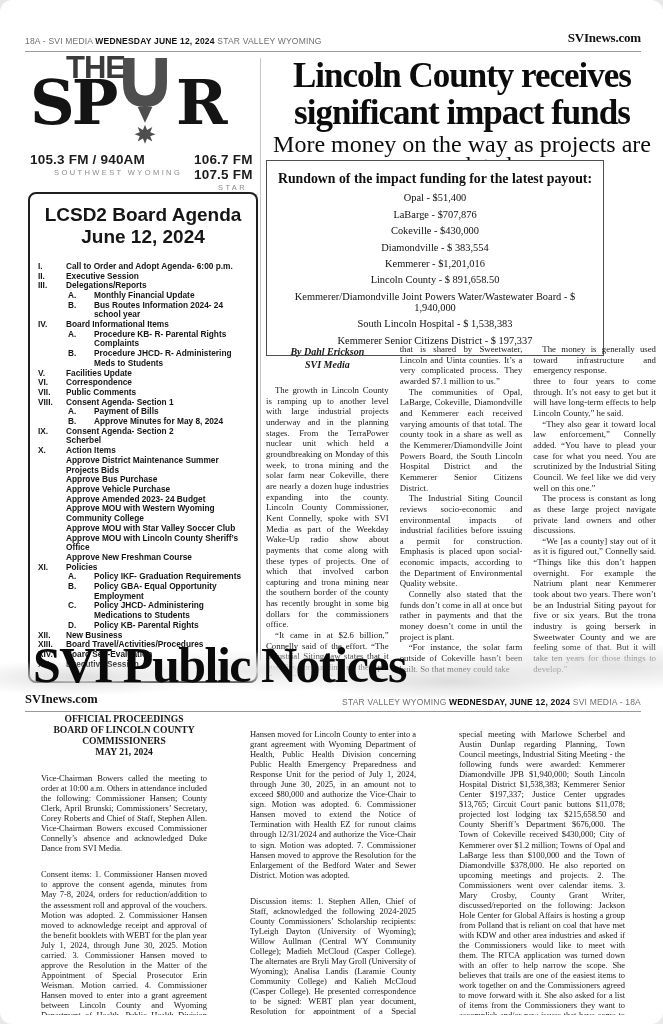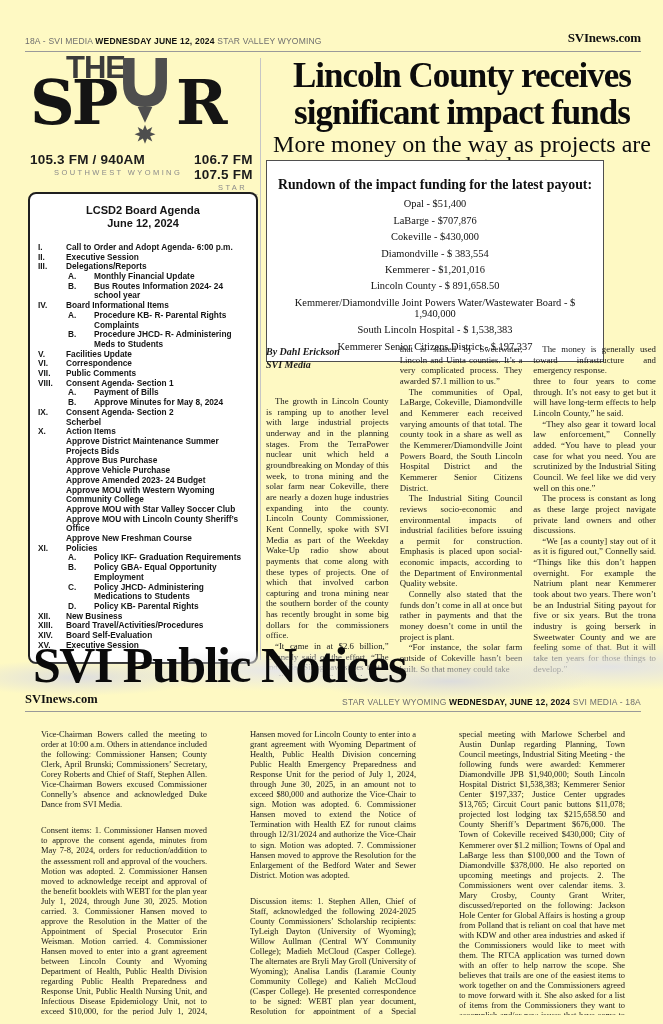--- a/index.html
+++ b/index.html
@@ -1,17 +1,17 @@
 <!DOCTYPE html>
 <html><head>
 <meta charset="utf-8">
 <style>
   html,body{margin:0;padding:0;background:#e8e8e8;}
-  .page{position:relative;width:663px;height:1024px;background:#fef9c3;overflow:hidden;
-        font-family:"Liberation Serif",serif;color:#1a1a1a;margin:0 auto;}
+  .page{position:relative;width:663px;height:1024px;background:#ffffff;overflow:hidden;
+        font-family:"Liberation Serif",serif;color:#1a1a1a;margin:0 auto;border-radius:12px;}
 
   
   #top-header{position:absolute;left:25px;top:30px;width:616px;display:flex;justify-content:space-between;
     align-items:flex-end;border-bottom:1px solid #9a9a9a;padding-bottom:5px;
     font-family:"Liberation Sans",sans-serif;font-size:8.5px;color:#6e6e6e;letter-spacing:.2px;}
   #top-header .b{font-weight:700;color:#111;}
   #top-header .site{font-family:"Liberation Serif",serif;font-weight:700;font-size:13px;color:#111;letter-spacing:-.2px;}
 
   
   #spur{position:absolute;left:30px;top:54px;width:234px;height:134px;}
@@ -24,44 +24,44 @@
   .spur-u{position:absolute;left:92px;top:0px;}
   .freq-left{position:absolute;left:0px;top:98px;font-family:"Liberation Sans",sans-serif;}
   .freq-right{position:absolute;left:164px;top:98px;font-family:"Liberation Sans",sans-serif;}
   .freq{font-weight:700;font-size:13.5px;color:#1c1c1c;letter-spacing:.2px;line-height:15px;}
   .region{font-size:7.5px;letter-spacing:2.4px;color:#8a8a8a;margin-top:1px;padding-left:24px;}
 
   
   #agenda{position:absolute;left:28px;top:192px;width:230px;border:2px solid #1f1f1f;border-radius:8px;
     padding:10px 8px 12px;box-sizing:border-box;background:#fff;
     font-family:"Liberation Sans",sans-serif;color:#151515;}
-  .ag-title{text-align:center;font-size:11px;font-weight:700;line-height:1.18;}
+  .ag-title{text-align:center;font-size:19px;font-weight:700;line-height:1.18;}
   .ag-list{margin-top:13px;font-size:8.3px;font-weight:700;line-height:9.7px;}
   .ag-row{display:flex;}
   .ag-lbl{flex:0 0 28px;}
   .ag-row.ind1{padding-left:30px;}
   .ag-row.ind1 .ag-lbl{flex:0 0 26px;}
 
   .rule-v{position:absolute;left:260px;top:58px;width:1px;height:602px;background:#c6c6c6;}
 
   
   #headline{position:absolute;left:268px;top:57px;width:388px;text-align:center;color:#0c0c0c;}
   .hl-main{font-size:35px;font-weight:700;line-height:37px;letter-spacing:-1px;}
   .hl-sub{font-size:24px;margin-top:3px;line-height:21px;}
 
   
   #rundown{position:absolute;left:266px;top:160px;width:338px;border:1.5px solid #4f4f4f;box-sizing:border-box;
-    padding:16px 6px 9px;text-align:center;color:#101010;background:#fff;}
+    padding:10px 6px 9px;text-align:center;color:#101010;background:#fff;}
   .rd-title{font-size:13.8px;font-weight:700;}
   .rd-item{font-size:10.4px;margin-top:5.4px;}
 
   
   #article{position:absolute;left:266px;top:344px;width:390px;height:332px;display:flex;gap:11px;color:#191919;}
   .art-col{flex:1;overflow:hidden;min-width:0;}
-  .byline{font-size:10px;font-weight:700;font-style:italic;line-height:12.5px;margin:2px 0 25px;}
+  .byline{text-align:center;font-size:10px;font-weight:700;font-style:italic;line-height:12.5px;margin:2px 0 14px;}
   .art-p{font-size:8.8px;line-height:10.65px;text-align:justify;text-indent:9px;margin:0;}
   .art-p.cont{text-indent:0;}
 
   
   #nt-bg{position:absolute;left:0;top:638px;width:663px;height:72px;
     background:
       radial-gradient(ellipse 180px 26px at 12% 55%, #dedede 0%, rgba(222,222,222,0) 70%),
       radial-gradient(ellipse 240px 30px at 42% 45%, #e7e7e7 0%, rgba(231,231,231,0) 70%),
       radial-gradient(ellipse 200px 28px at 68% 60%, #dcdcdc 0%, rgba(220,220,220,0) 70%),
       radial-gradient(ellipse 260px 34px at 92% 40%, #e3e3e3 0%, rgba(227,227,227,0) 70%);}
@@ -358,20 +358,26 @@
   <div id="nt-title">SVI Public Notices</div>
   <div id="nt-info">
     <div class="site">SVInews.com</div>
     <div class="right">
       <span>STAR VALLEY WYOMING </span><span class="b">WEDNESDAY, JUNE 12, 2024</span><span> SVI MEDIA - 18A</span>
     </div>
   </div>
 
   <div id="nt-cols">
     <div class="nt-col">
+      <div class="nt-hwrap">
+
+      <div class="nt-h">OFFICIAL PROCEEDINGS</div>
+          <div class="nt-h">BOARD OF LINCOLN COUNTY COMMISSIONERS</div>
+          <div class="nt-h">MAY 21, 2024</div>
+        </div>
       <div>
 
       <p class="nt-p">Vice-Chairman Bowers called the meeting to order at 10:00 a.m.  Others in attendance included the following: Commissioner Hansen; County Clerk, April Brunski; Commissioners’ Secretary, Corey Roberts and Chief of Staff, Stephen Allen.  Vice-Chairman Bowers excused Commissioner Connelly’s absence and acknowledged Duke Dance from SVI Media.</p>
           <p class="nt-p">Consent items: 1. Commissioner Hansen moved to approve the consent agenda, minutes from May 7-8, 2024, orders for reduction/addition to the assessment roll and approval of the vouchers.  Motion was adopted.  2.  Commissioner Hansen moved to acknowledge receipt and approval of the benefit booklets with WEBT for the plan year July 1, 2024, through June 30, 2025.  Motion carried.  3.  Commissioner Hansen moved to approve the Resolution in the Matter of the Appointment of Special Prosecutor Erin Weisman.  Motion carried.  4.  Commissioner Hansen moved to enter into a grant agreement between Lincoln County and Wyoming Department of Health, Public Health Division regarding Public Health Preparedness and Response Unit, Public Health Nursing Unit, and Infectious Disease Epidemiology Unit, not to exceed $10,000, for the period July 1, 2024, through June 30, 2025, and authorize the Vice-Chair to sign.  Motion was adopted.  5.  Commissioner</p>
         </div>
     </div>
     <div class="nt-col">
 
     <p class="nt-p">Hansen moved for Lincoln County to enter into a grant agreement with Wyoming Department of Health, Public Health Division concerning Public Health Emergency Preparedness and Response Unit for the period of July 1, 2024, through June 30, 2025, in an amount not to exceed $80,000 and authorize the Vice-Chair to sign.  Motion was adopted.  6.  Commissioner Hansen moved to extend the Notice of Termination with Health EZ for runout claims through 12/31/2024 and authorize the Vice-Chair to sign.  Motion was adopted.  7.  Commissioner Hansen moved to approve the Resolution for the Enlargement of the Bedford Water and Sewer District.  Motion was adopted.</p>
         <p class="nt-p">Discussion items:   1. Stephen Allen, Chief of Staff, acknowledged the following 2024-2025 County Commissioners’ Scholarship recipients:  TyLeigh Dayton (University of Wyoming); Willow Aullman (Central WY Community College); Madieh McCloud (Casper College). The alternates are Bryli May Groll (University of Wyoming); Analisa Landis (Laramie County Community College) and Kalieh McCloud (Casper College).   He presented correspondence to be signed:  WEBT plan year document, Resolution for appointment of a Special Prosecutor, grant agreements for Public Health and an extension for the Health EZ runout claims.  He reported on attending the following:  EPA Corridor Re- Development, First Bank Lunch and Learn (keynote speaker), WWC Board Meeting, Health EZ meeting, SLEDC Meeting, P&amp;Z Staff Meeting,</p>

